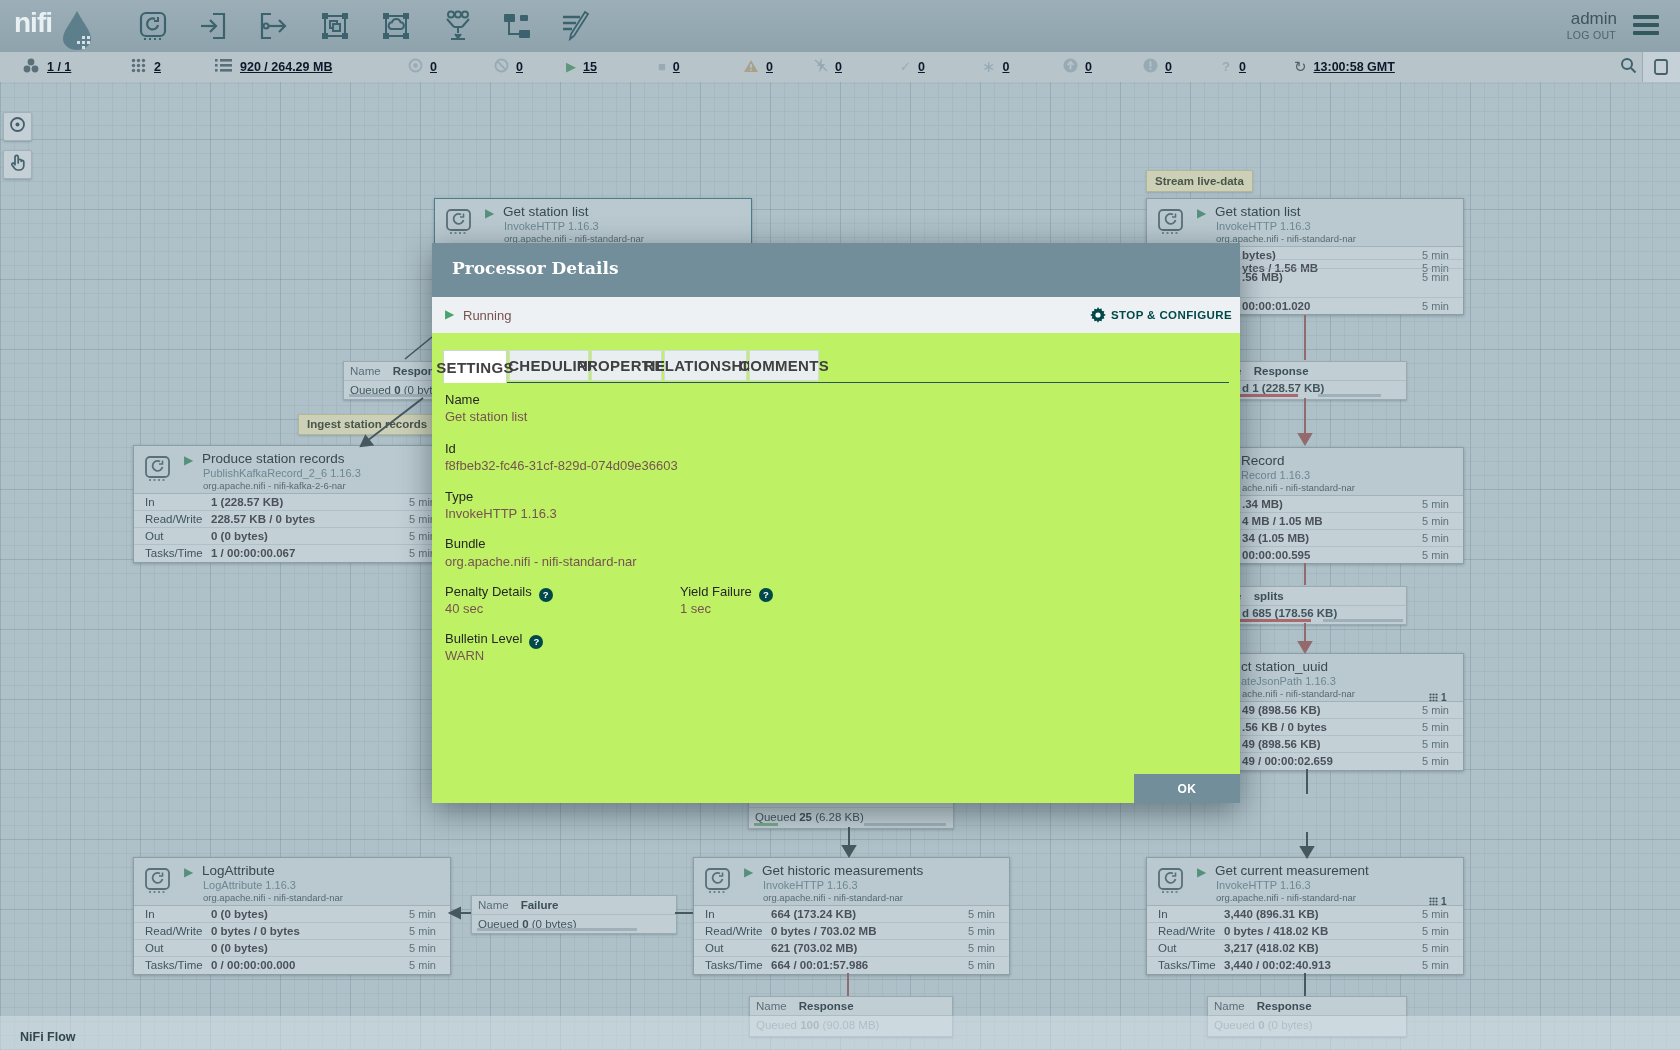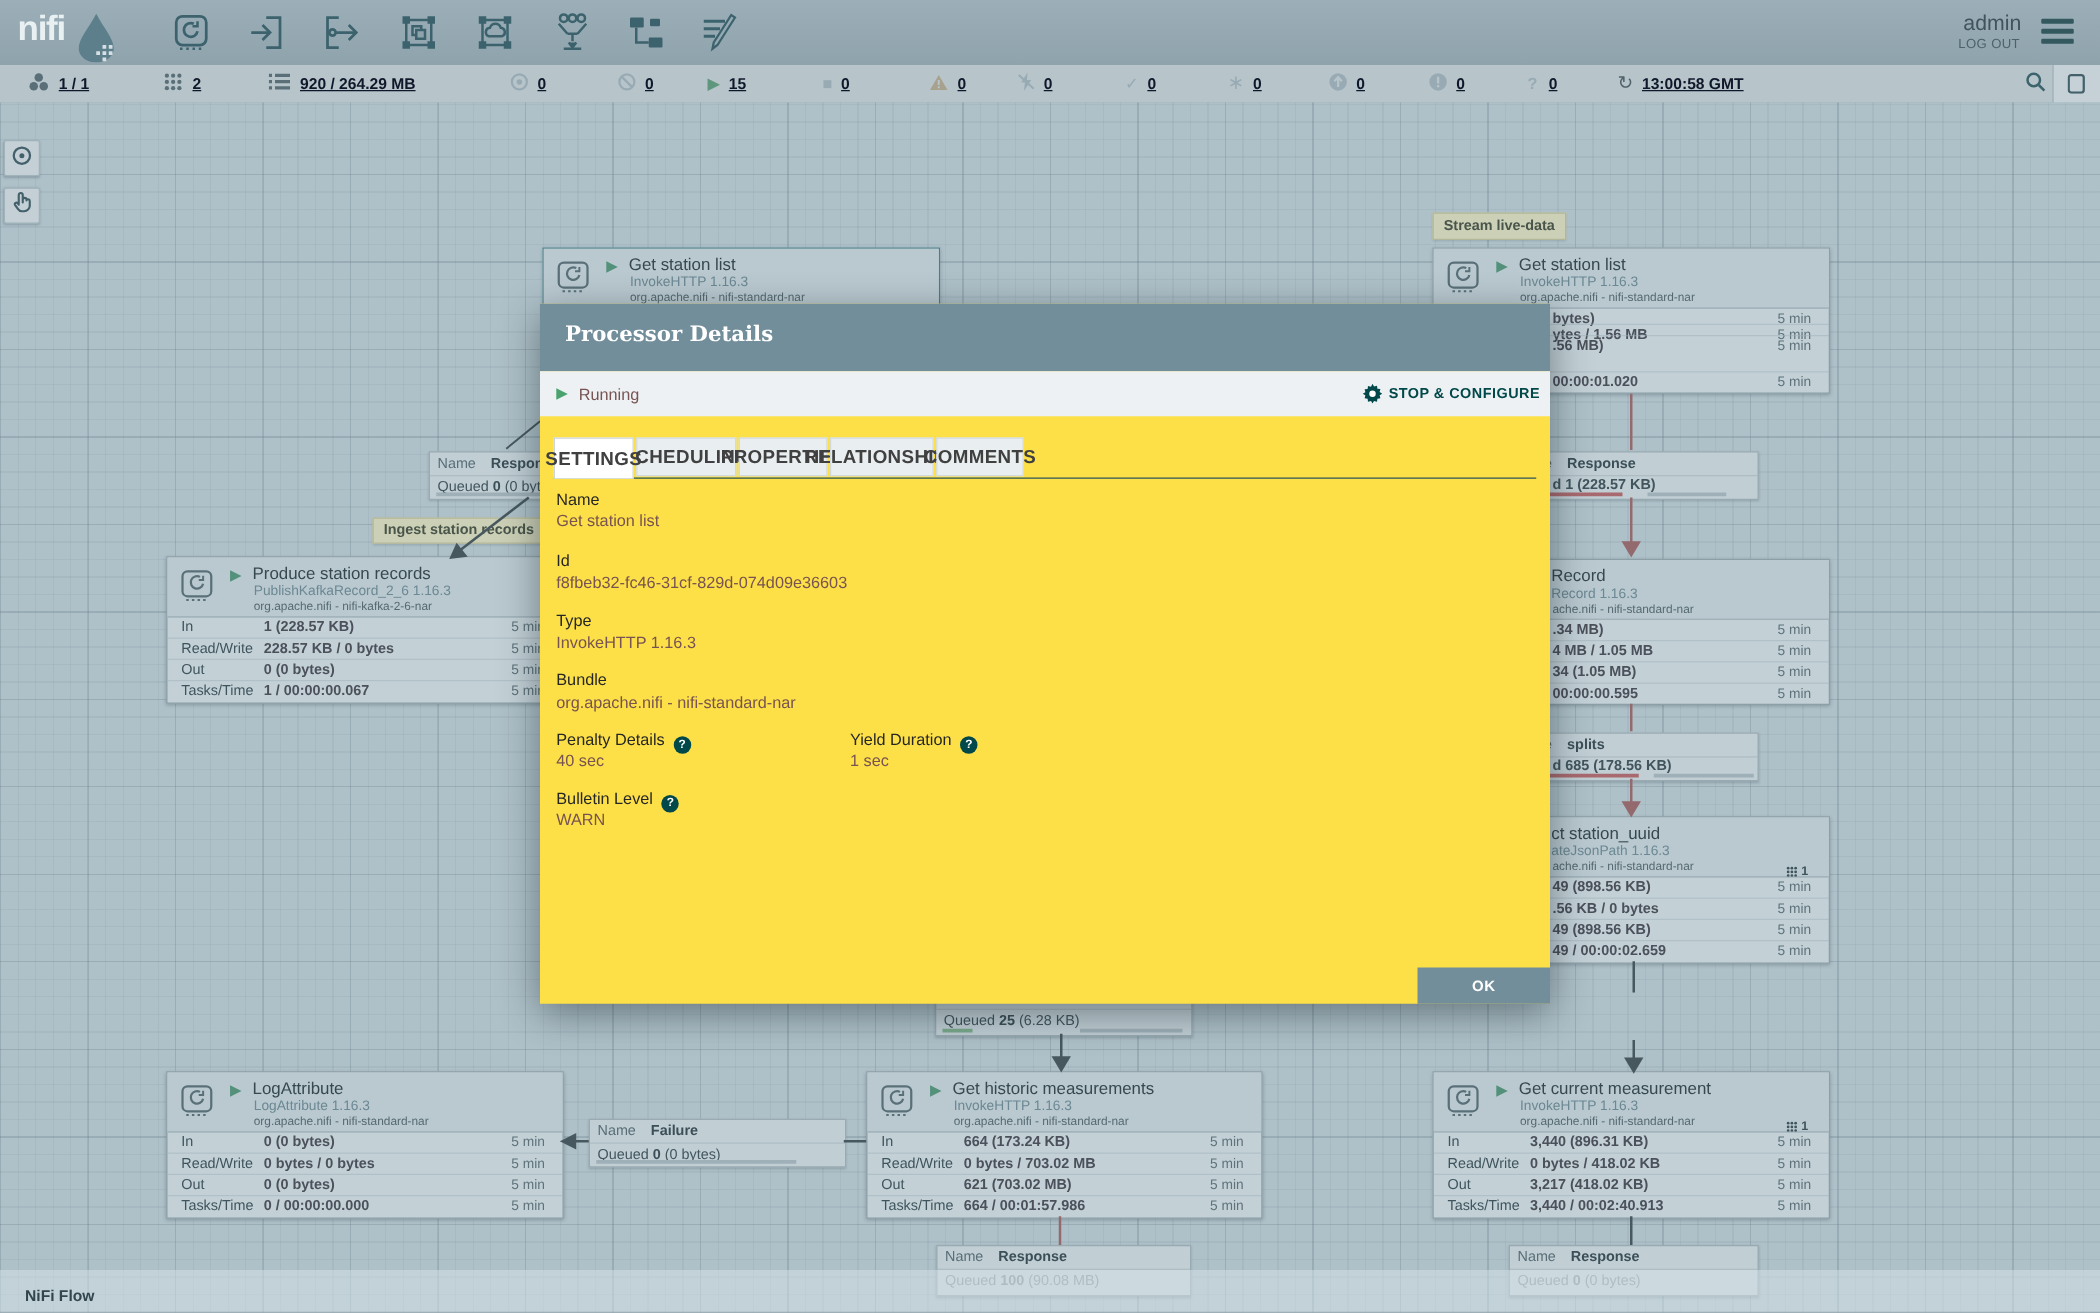--- a/index.html
+++ b/index.html
@@ -69,21 +69,21 @@
           box-shadow:0 1px 2px rgba(40,60,70,.2);}
   .navbtn{position:absolute;width:27px;height:27px;background:#c4d0d5;
           border:1px solid #a0b2ba;border-radius:2px;box-shadow:0 1px 2px rgba(40,60,70,.25);
           display:flex;align-items:center;justify-content:center;cursor:pointer;}
   .breadcrumb{position:absolute;left:20px;top:1030px;font-size:12.5px;font-weight:bold;
               color:#33454d;}
   .strip{position:absolute;left:0;top:1016px;width:1680px;height:34px;
          background:rgba(216,228,233,.5);pointer-events:none;}
   .lines{position:absolute;left:0;top:0;width:1680px;height:1050px;pointer-events:none;}
   
-  .modal{position:absolute;left:432px;top:243px;width:808px;height:560px;background:#fde047;
+  .modal{position:absolute;left:432px;top:243px;width:808px;height:560px;background:#bef264;
          box-shadow:0 8px 30px rgba(10,25,32,.45);}
   .m-header{position:absolute;left:0;top:0;right:0;height:54px;background:#728e9b;}
   .m-title{position:absolute;left:20px;top:15px;font-family:"DejaVu Serif",serif;
            font-weight:bold;font-size:17px;color:#ffffff;}
   .m-status{position:absolute;left:0;top:54px;right:0;height:36px;background:#edf1f3;}
   .m-run-play{position:absolute;left:13px;top:10px;font-size:12px;color:#4aa36d;}
   .m-run-txt{position:absolute;left:31px;top:11px;font-size:13px;color:#775351;}
   .m-action{position:absolute;right:8px;top:10px;display:flex;align-items:center;gap:5px;
             font-size:11.5px;font-weight:bold;letter-spacing:.4px;color:#004849;cursor:pointer;}
   .m-tabs{position:absolute;left:11px;top:107px;width:786px;height:32px;
@@ -706,21 +706,21 @@
 
     <div class="f-label" style="left:13px;top:246px">Type</div>
     <div class="f-value" style="left:13px;top:263px">InvokeHTTP 1.16.3</div>
 
     <div class="f-label" style="left:13px;top:293px">Bundle</div>
     <div class="f-value" style="left:13px;top:311px">org.apache.nifi - nifi-standard-nar</div>
 
     <div class="f-label" style="left:13px;top:341px"><span>Penalty Details</span><span class="help">?</span></div>
     <div class="f-value" style="left:13px;top:358px">40 sec</div>
 
-    <div class="f-label" style="left:248px;top:341px"><span>Yield Duration</span><span class="help">?</span></div>
+    <div class="f-label" style="left:248px;top:341px"><span>Yield Failure</span><span class="help">?</span></div>
     <div class="f-value" style="left:248px;top:358px">1 sec</div>
 
     <div class="f-label" style="left:13px;top:388px"><span>Bulletin Level</span><span class="help">?</span></div>
     <div class="f-value" style="left:13px;top:405px">WARN</div>
 
     <div class="m-ok">OK</div>
   </div>
 
 </div>
 

